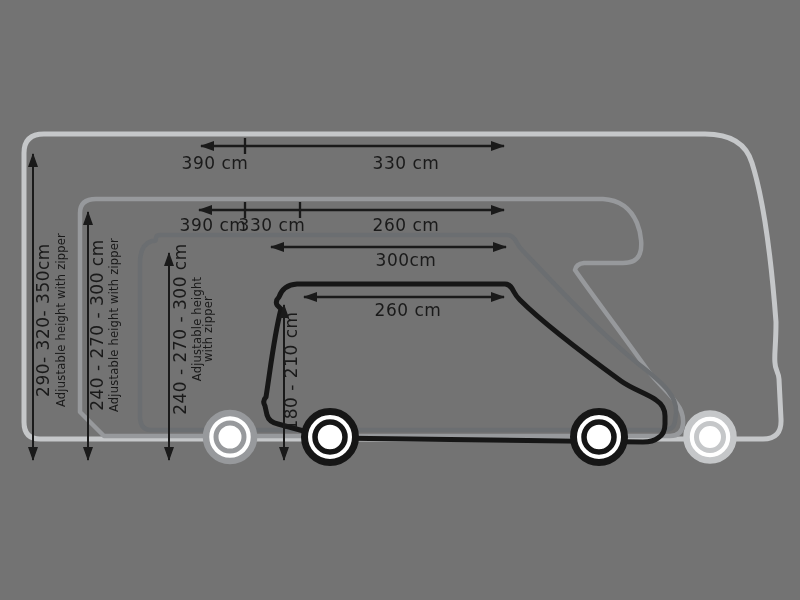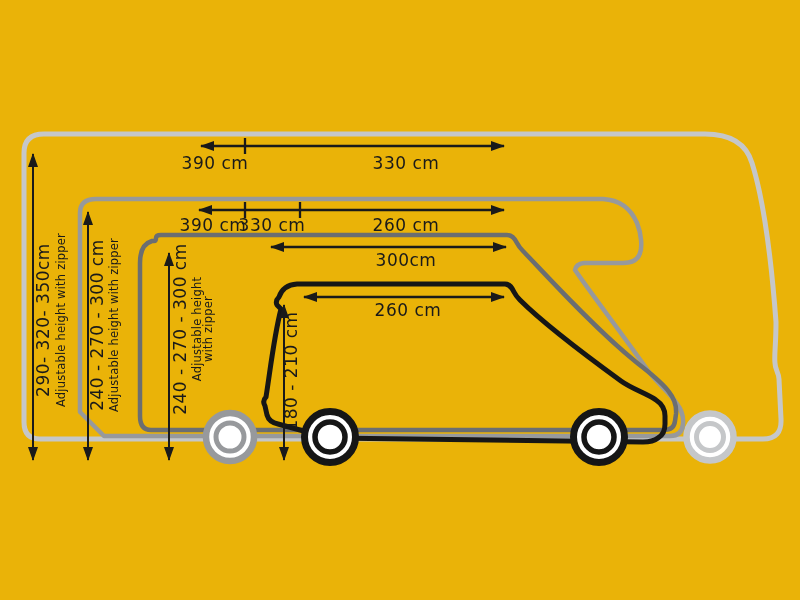--- a/index.html
+++ b/index.html
@@ -1,16 +1,16 @@
 <!DOCTYPE html>
 <html><head>
 <meta charset="utf-8">
 <style>
   html, body { margin: 0; padding: 0; background: #ffffff; }
-  .stage { width: 800px; height: 600px; position: relative; background: #eab308; }
+  .stage { width: 800px; height: 600px; position: relative; background: #737373; }
   svg { display: block; }
   .dim-label { font-family: "DejaVu Sans", sans-serif; font-size: 17px; letter-spacing: 0.5px; }
   .dim-note  { font-family: "DejaVu Sans", sans-serif; font-size: 11.5px; letter-spacing: 0.2px; }
   .outline   { fill: none; stroke-linejoin: round; stroke-linecap: round; }
   .dimline   { fill: none; }
 </style>
 </head>
 <body>
 
 <div class="stage">

